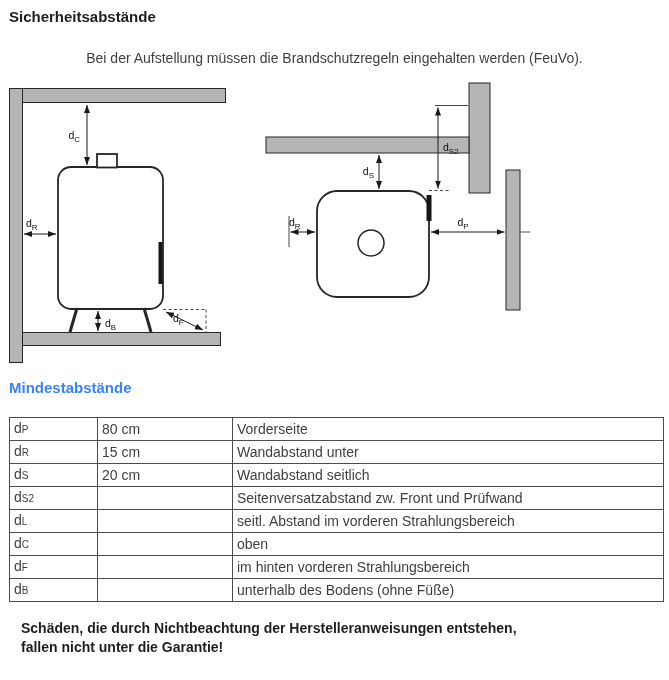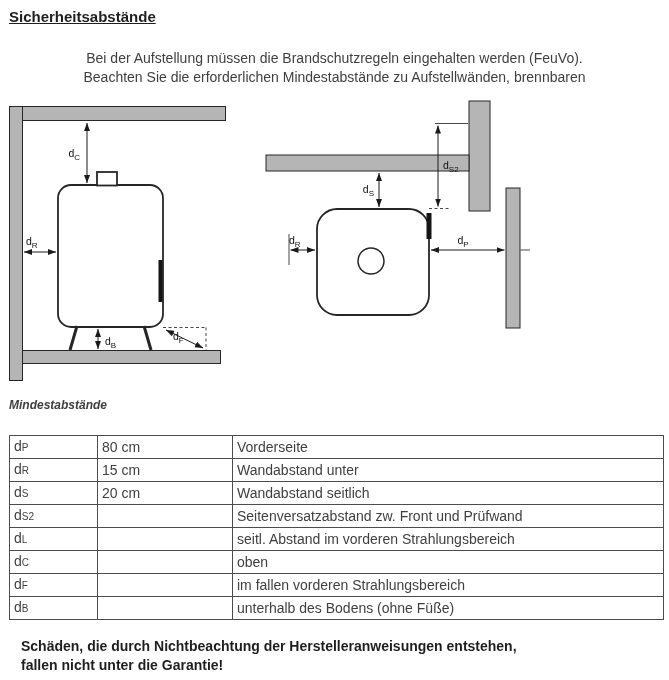--- a/index.html
+++ b/index.html
@@ -3,26 +3,26 @@
 <meta charset="utf-8">
 <style>
   * { box-sizing: border-box; margin: 0; padding: 0; }
   html, body { background: #ffffff; }
   body {
     width: 669px; height: 680px; overflow: hidden;
     font-family: "Liberation Sans", sans-serif;
     color: #3f3f3f;
   }
   .page { padding: 8px 9px 0 9px; }
-  .doc-title { font-size: 15px; line-height: 17px; font-weight: bold; color: #1e1e1e; margin-bottom: 24px; text-decoration: underline; }
+  .doc-title { font-size: 15px; line-height: 17px; font-weight: bold; color: #1e1e1e; margin-bottom: 24px; }
   .intro-line { display: block; font-size: 14px; line-height: 18.5px; text-align: center; }
   .diagrams { position: relative; height: 290px; margin-top: 14px; }
   .svgL { position: absolute; left: 0; top: 2px; }
   .svgR { position: absolute; left: 254px; top: -2px; }
-  .section-heading { font-size: 12px; line-height: 17px; font-weight: bold; color: #404040; margin-top: 7px; font-style: italic; }
+  .section-heading { font-size: 15px; line-height: 17px; font-weight: bold; color: #3b82f6; margin-top: 7px; }
   table.dist { border-collapse: collapse; width: 655px; table-layout: fixed; margin-top: 21px; }
   table.dist td { border: 1px solid #4c4c4c; font-size: 14px; line-height: 20px; height: 21px; padding: 0 4px; white-space: nowrap; overflow: hidden; }
   td.c1 { padding-left: 5px; }
   td.c2 { padding-left: 8px; }
   td.c3 { padding-left: 6px; margin-left: 32px; }
   .subs { font-size: 10px; }
   .warning { margin-top: 17px; }
   .warning-line { display: block; font-size: 14px; line-height: 19px; font-weight: bold; color: #1e1e1e; margin-left: 12px; }
   
   .wall  { stroke: #262626; stroke-width: 1; }
@@ -36,21 +36,20 @@
 </style>
 </head>
 <body>
 
 <div class="page">
 
   <div class="doc-title">Sicherheitsabstände</div>
 
   <div class="intro">
     <span class="intro-line">Bei der Aufstellung müssen die Brandschutzregeln eingehalten werden (FeuVo).</span>
-    <span class="intro-line">Beachten Sie die erforderlichen Mindestabstände zu Aufstellwänden, brennbaren</span>
   </div>
 
   <div class="diagrams">
 
     <svg class="svgL" width="230" height="284" viewBox="0 0 230 284">
       <defs>
         <marker id="aeL" markerWidth="9" markerHeight="7" refX="8" refY="3" orient="auto" markerUnits="userSpaceOnUse">
             <path d="M0,0 L8,3 L0,6 Z" fill="#1a1a1a"></path>
           </marker>
         <marker id="asL" markerWidth="9" markerHeight="7" refX="0" refY="3" orient="auto" markerUnits="userSpaceOnUse">
@@ -143,21 +142,21 @@
         <td class="c3">seitl. Abstand im vorderen Strahlungsbereich</td>
       </tr>
       <tr>
         <td class="c1"><span>d</span><span class="subs">C</span></td>
         <td class="c2"></td>
         <td class="c3">oben</td>
       </tr>
       <tr>
         <td class="c1"><span>d</span><span class="subs">F</span></td>
         <td class="c2"></td>
-        <td class="c3">im fallen vorderen Strahlungsbereich</td>
+        <td class="c3">im hinten vorderen Strahlungsbereich</td>
       </tr>
       <tr>
         <td class="c1"><span>d</span><span class="subs">B</span></td>
         <td class="c2"></td>
         <td class="c3">unterhalb des Bodens (ohne Füße)</td>
       </tr>
     </tbody>
   </table>
 
   <div class="warning">

